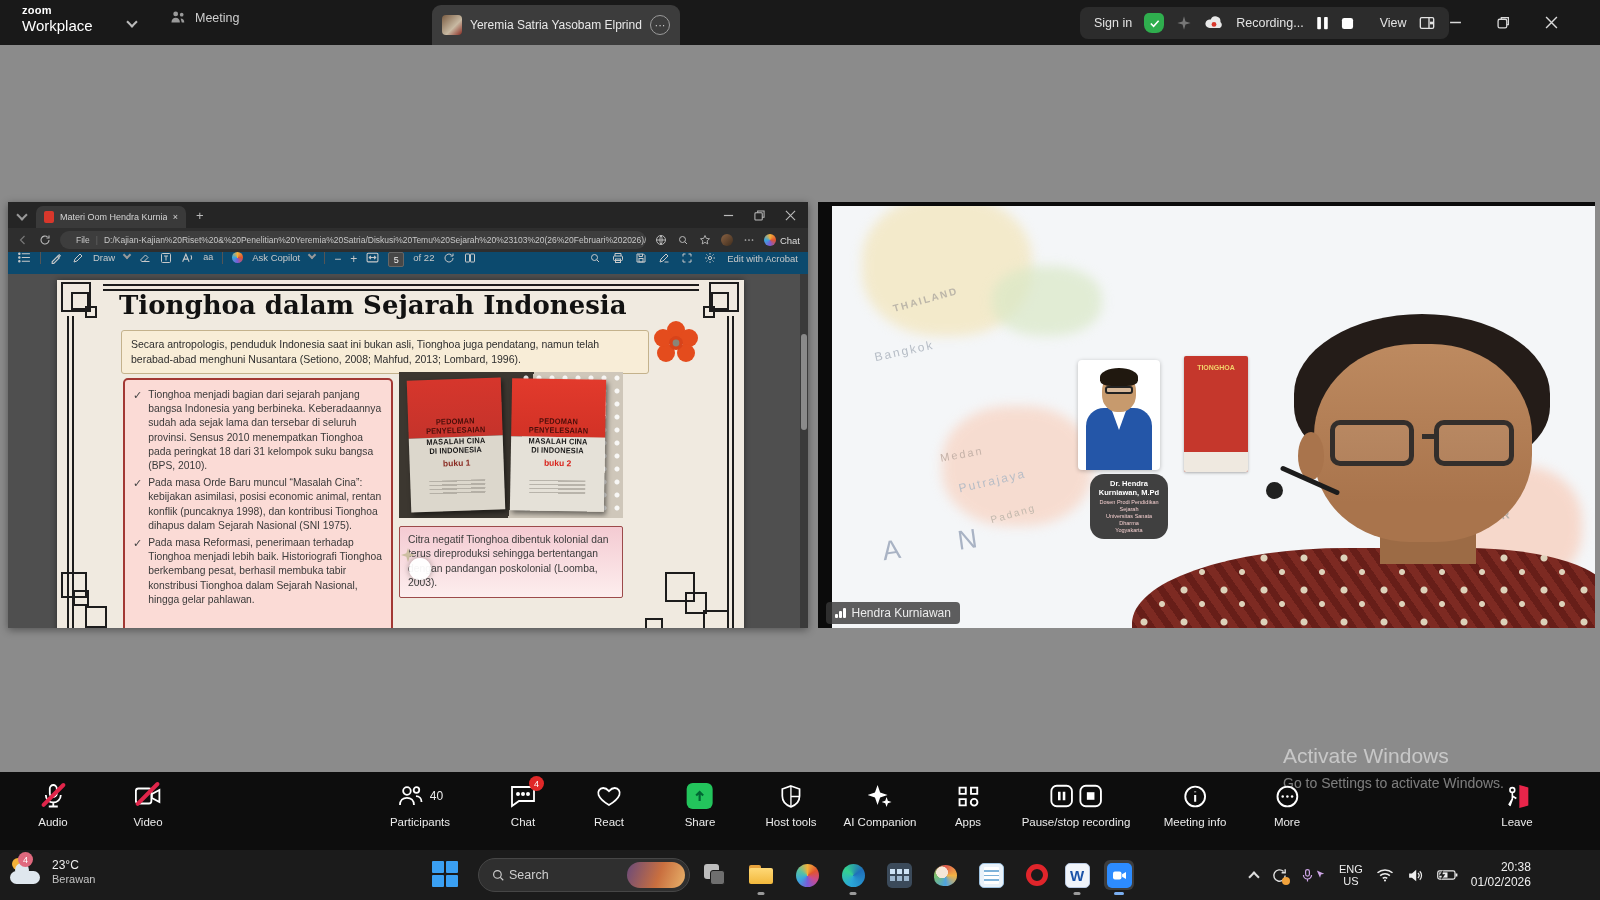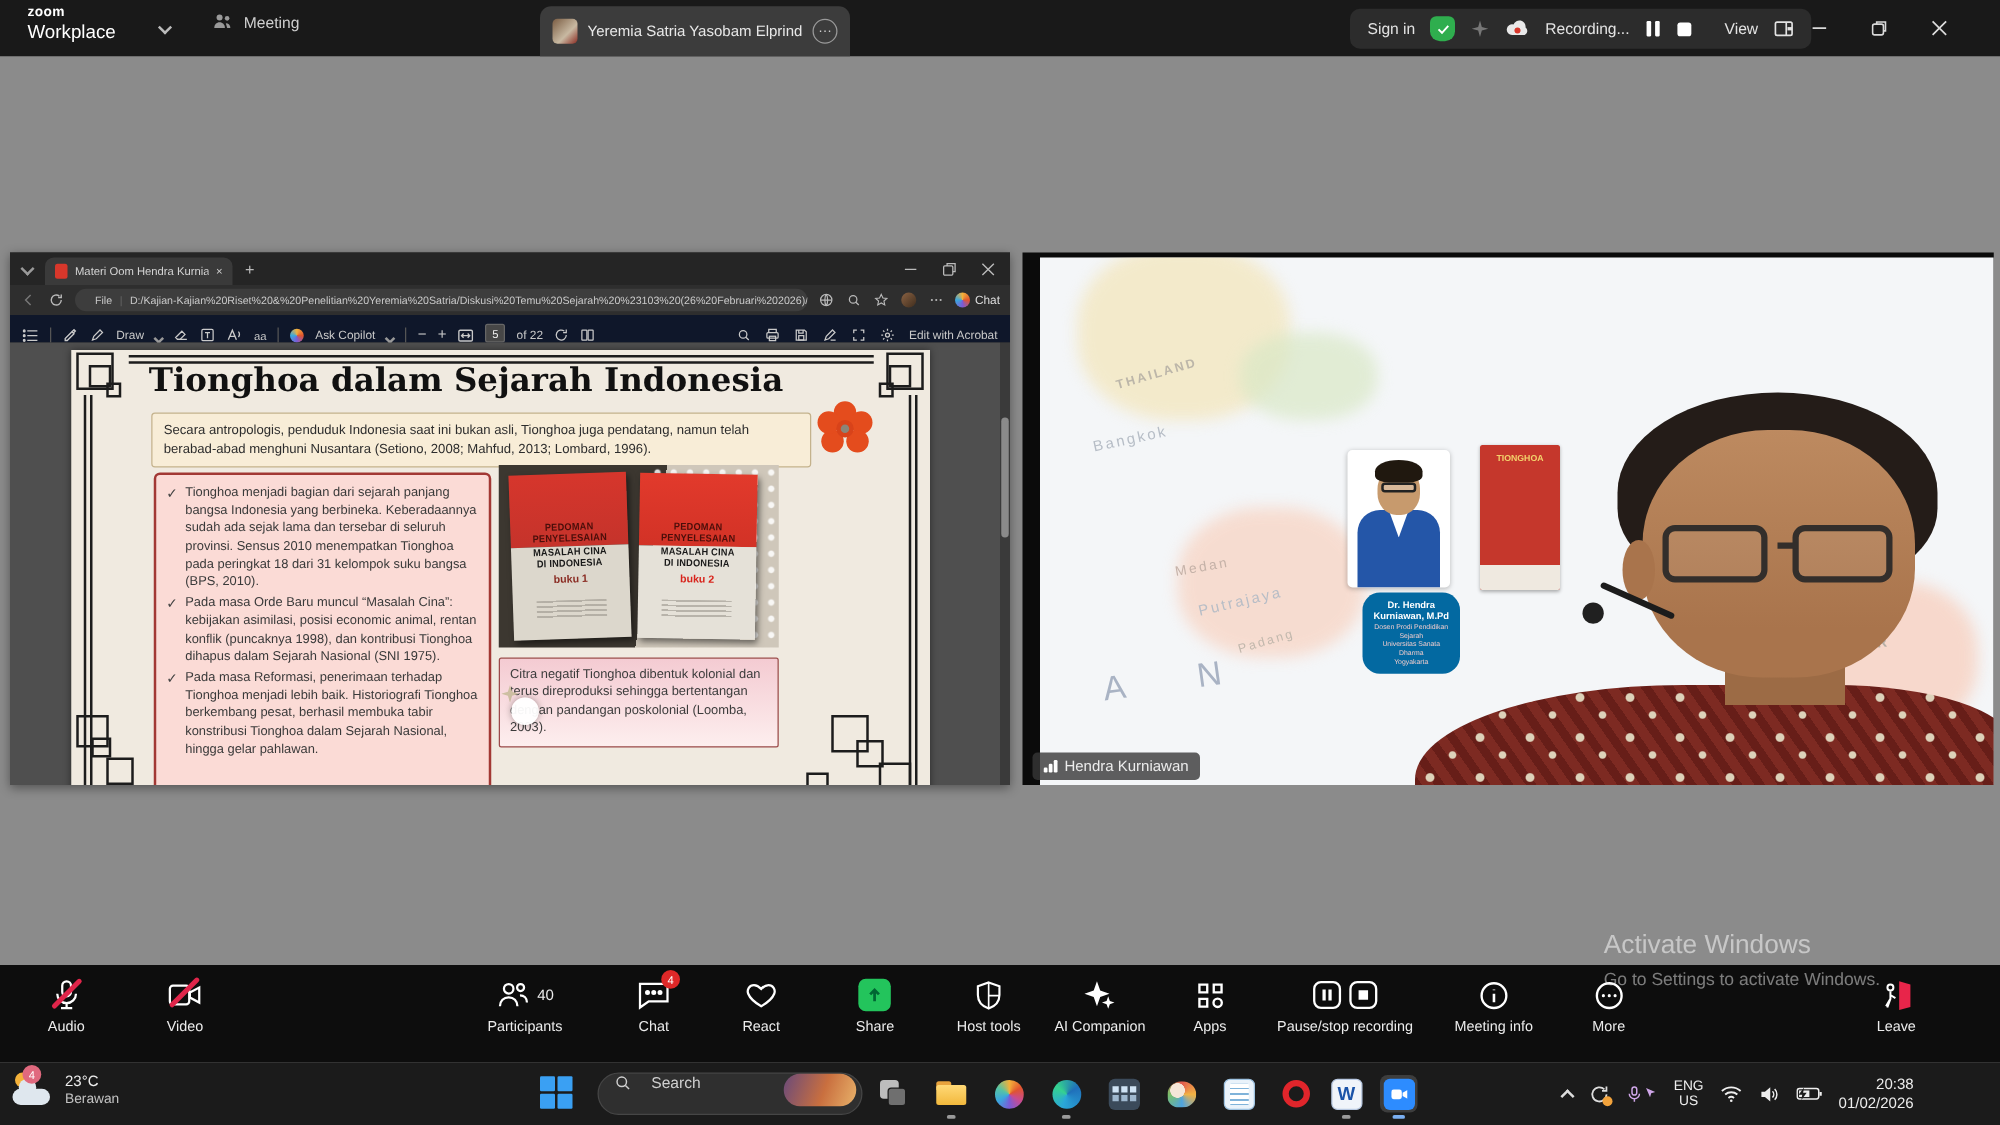--- a/index.html
+++ b/index.html
@@ -26,21 +26,21 @@
   
   .bwin{left:8px;top:202px;width:800px;height:426px;background:#2b2b2b;box-shadow:0 2px 8px rgba(0,0,0,.4);}
   .btabs{position:absolute;left:0;top:0;width:100%;height:26px;background:#252525;display:flex;align-items:center;}
   .btab{margin-left:28px;height:22px;margin-top:4px;background:#3a3a3a;border-radius:7px 7px 0 0;display:flex;align-items:center;gap:6px;padding:0 8px;color:#d5d5d5;font-size:9px;width:150px;}
   .pdfico{width:10px;height:12px;background:#d8372b;border-radius:2px;flex:0 0 auto;}
   .bnav{position:absolute;left:0;top:26px;width:100%;height:24px;background:#2e2e2e;display:flex;align-items:center;gap:8px;padding:0 8px;color:#b9b9b9;}
   .urlbox{height:18px;background:#3d3d3d;border-radius:9px;flex:1;display:flex;align-items:center;gap:6px;padding:0 10px;color:#c9c9c9;font-size:8.5px;overflow:hidden;white-space:nowrap;}
   .navico{width:14px;height:14px;display:flex;align-items:center;justify-content:center;color:#b9b9b9;}
   .chatbtn{display:flex;align-items:center;gap:4px;color:#ddd;font-size:9.5px;}
   .cgrad{width:12px;height:12px;border-radius:50%;background:conic-gradient(#f3b03a,#e0542f,#7b5bd6,#3aa7de,#f3b03a);}
-  .ptool{position:absolute;left:0;top:50px;width:100%;height:22px;background:#0f172a;display:flex;align-items:flex-end;gap:9px;padding:0 10px;color:#c9c9c9;font-size:9.5px;}
+  .ptool{position:absolute;left:0;top:50px;width:100%;height:22px;background:#0c4a6e;display:flex;align-items:flex-start;gap:9px;padding:0 10px;color:#c9c9c9;font-size:9.5px;}
   .ptool .sep{width:1px;height:12px;background:#555;}
   .pagebox{width:16px;height:15px;background:#474747;border:1px solid #666;border-radius:2px;color:#eee;font-size:9px;display:flex;align-items:center;justify-content:center;}
   .pdfarea{position:absolute;left:0;top:72px;width:792px;height:354px;background:#4f4f4f;overflow:hidden;}
   .vscroll{position:absolute;right:0;top:72px;width:8px;height:354px;background:#3a3a3a;}
   .vthumb{position:absolute;left:1px;top:60px;width:6px;height:96px;background:#8a8a8a;border-radius:3px;}
 
   
   .slide{position:absolute;left:49px;top:6px;width:687px;height:362px;background:#f0eae0;box-shadow:0 0 6px rgba(0,0,0,.45);overflow:hidden;}
   .sq{position:absolute;border:2px solid #1c1c1c;}
   .dline-h{position:absolute;height:7px;border-top:2px solid #1c1c1c;border-bottom:2px solid #1c1c1c;}
@@ -76,21 +76,21 @@
   .pbadge .bt{color:#5e0d18;font-size:8px;font-weight:bold;font-style:italic;line-height:10px;margin-top:6px;text-align:center;}
   .pcard{position:absolute;left:246px;top:154px;width:82px;height:110px;background:#fff;border-radius:4px;box-shadow:0 1px 4px rgba(0,0,0,.25);overflow:hidden;}
   .pcard .hd{position:absolute;left:24px;top:14px;width:34px;height:38px;background:#c79a6d;border-radius:45%;}
   .pcard .hr{position:absolute;left:22px;top:8px;width:38px;height:18px;background:#20180f;border-radius:50% 50% 30% 30%;}
   .pcard .gl{position:absolute;left:27px;top:26px;width:28px;height:8px;border:2px solid #222;border-radius:3px;background:rgba(255,255,255,.3);}
   .pcard .st{position:absolute;left:8px;top:48px;width:66px;height:62px;background:#2456a8;border-radius:18px 18px 0 0;}
   .pcard .sh{position:absolute;left:33px;top:48px;width:16px;height:22px;background:#fff;clip-path:polygon(0 0,100% 0,50% 100%);}
   .bthumb{position:absolute;left:352px;top:150px;width:64px;height:116px;background:#c5372c;border-radius:2px;overflow:hidden;box-shadow:0 1px 3px rgba(0,0,0,.3);}
   .bthumb .yl{margin:8px 6px 0;color:#f3d26b;font-size:7px;font-weight:bold;text-align:center;}
   .bthumb .wb{position:absolute;bottom:0;left:0;width:100%;height:20px;background:#efe9e0;}
-  .ppill{position:absolute;left:258px;top:268px;width:78px;background:#0369a1;border-radius:14px;padding:5px 6px;text-align:center;color:#fff;}
+  .ppill{position:absolute;left:258px;top:268px;width:78px;background:#404040;border-radius:14px;padding:5px 6px;text-align:center;color:#fff;}
   .ppill .nm{font-size:7.5px;font-weight:bold;line-height:9px;}
   .ppill .af{font-size:5.5px;line-height:7px;color:#f2cdcd;margin-top:2px;}
   .reg{position:absolute;left:246px;top:326px;color:#5c2323;font-weight:bold;font-size:8.5px;line-height:13px;}
   
   .shirt{position:absolute;left:300px;top:342px;width:477px;height:84px;border-radius:45% 30% 0 0/90% 55% 0 0;
     background:radial-gradient(circle at 12px 10px,#ddd2ba 3px,transparent 4px),radial-gradient(circle at 30px 24px,#ddd2ba 2.5px,transparent 3.5px),repeating-linear-gradient(55deg,rgba(70,12,10,.4) 0 7px,transparent 7px 15px),#7d2a22;background-size:40px 32px,40px 32px,auto,auto;}
   .neck{position:absolute;left:548px;top:316px;width:96px;height:42px;background:#9c6b45;}
   .hair{position:absolute;left:462px;top:108px;width:256px;height:160px;background:#241c18;border-radius:50% 50% 42% 42%;}
   .face{position:absolute;left:482px;top:138px;width:218px;height:198px;background:linear-gradient(#bd8a60,#a9744c 80%);border-radius:46% 46% 44% 44%;}
   .earL{position:absolute;left:466px;top:226px;width:26px;height:48px;background:#a9744c;border-radius:50%;}
@@ -122,21 +122,21 @@
   .weather{left:10px;top:6px;display:flex;align-items:center;gap:8px;color:#eee;}
   .wtxt .l1{font-size:12px;}
   .wtxt .l2{font-size:11px;color:#c3c3c3;margin-top:1px;}
   .wicon{position:relative;width:34px;height:30px;}
   .cloud{position:absolute;left:0;bottom:2px;width:30px;height:13px;background:#dfe7ee;border-radius:8px;}
   .cloud:before{content:"";position:absolute;left:5px;top:-8px;width:14px;height:14px;background:#dfe7ee;border-radius:50%;}
   .sun{position:absolute;left:2px;top:2px;width:12px;height:12px;background:#f4b23a;border-radius:50%;}
   .wbadge{position:absolute;left:8px;top:-4px;width:15px;height:15px;background:#e0697e;border-radius:50%;color:#fff;font-size:9px;display:flex;align-items:center;justify-content:center;z-index:2;}
   .startbtn{left:432px;top:11px;width:28px;height:28px;display:grid;grid-template-columns:12px 12px;grid-template-rows:12px 12px;gap:2px;}
   .startbtn i{background:#3aa0f3;border-radius:1px;}
-  .searchpill{left:478px;top:8px;width:212px;height:34px;background:#2f2f2f;border:1px solid #464646;border-radius:17px;display:flex;gap:16px;padding:0 4px 0 12px;color:#cfcfcf;font-size:12.5px;}
+  .searchpill{left:478px;top:8px;width:212px;height:34px;background:#2f2f2f;border:1px solid #464646;border-radius:17px;display:flex;align-items:center;gap:4px;padding:0 4px 0 12px;color:#cfcfcf;font-size:12.5px;}
   .spimg{margin-left:auto;width:58px;height:26px;border-radius:13px;background:linear-gradient(110deg,#6a4a7a,#c96f3f 55%,#e8b26a);}
   .tico{top:10px;width:30px;height:30px;display:flex;align-items:center;justify-content:center;border-radius:6px;}
   .tico.active{background:#3d3d3d;}
   .rundot{position:absolute;top:42px;width:7px;height:3px;background:#9a9a9a;border-radius:2px;transform:translateX(-50%);}
   .appic{width:25px;height:25px;border-radius:5px;display:flex;align-items:center;justify-content:center;font-weight:bold;}
   .tray{left:1250px;top:0;height:50px;display:flex;align-items:center;gap:13px;color:#eee;}
   .langbox{font-size:11px;line-height:12px;text-align:center;}
   .clock{text-align:right;font-size:12px;line-height:15px;}
 </style>
 </head>

